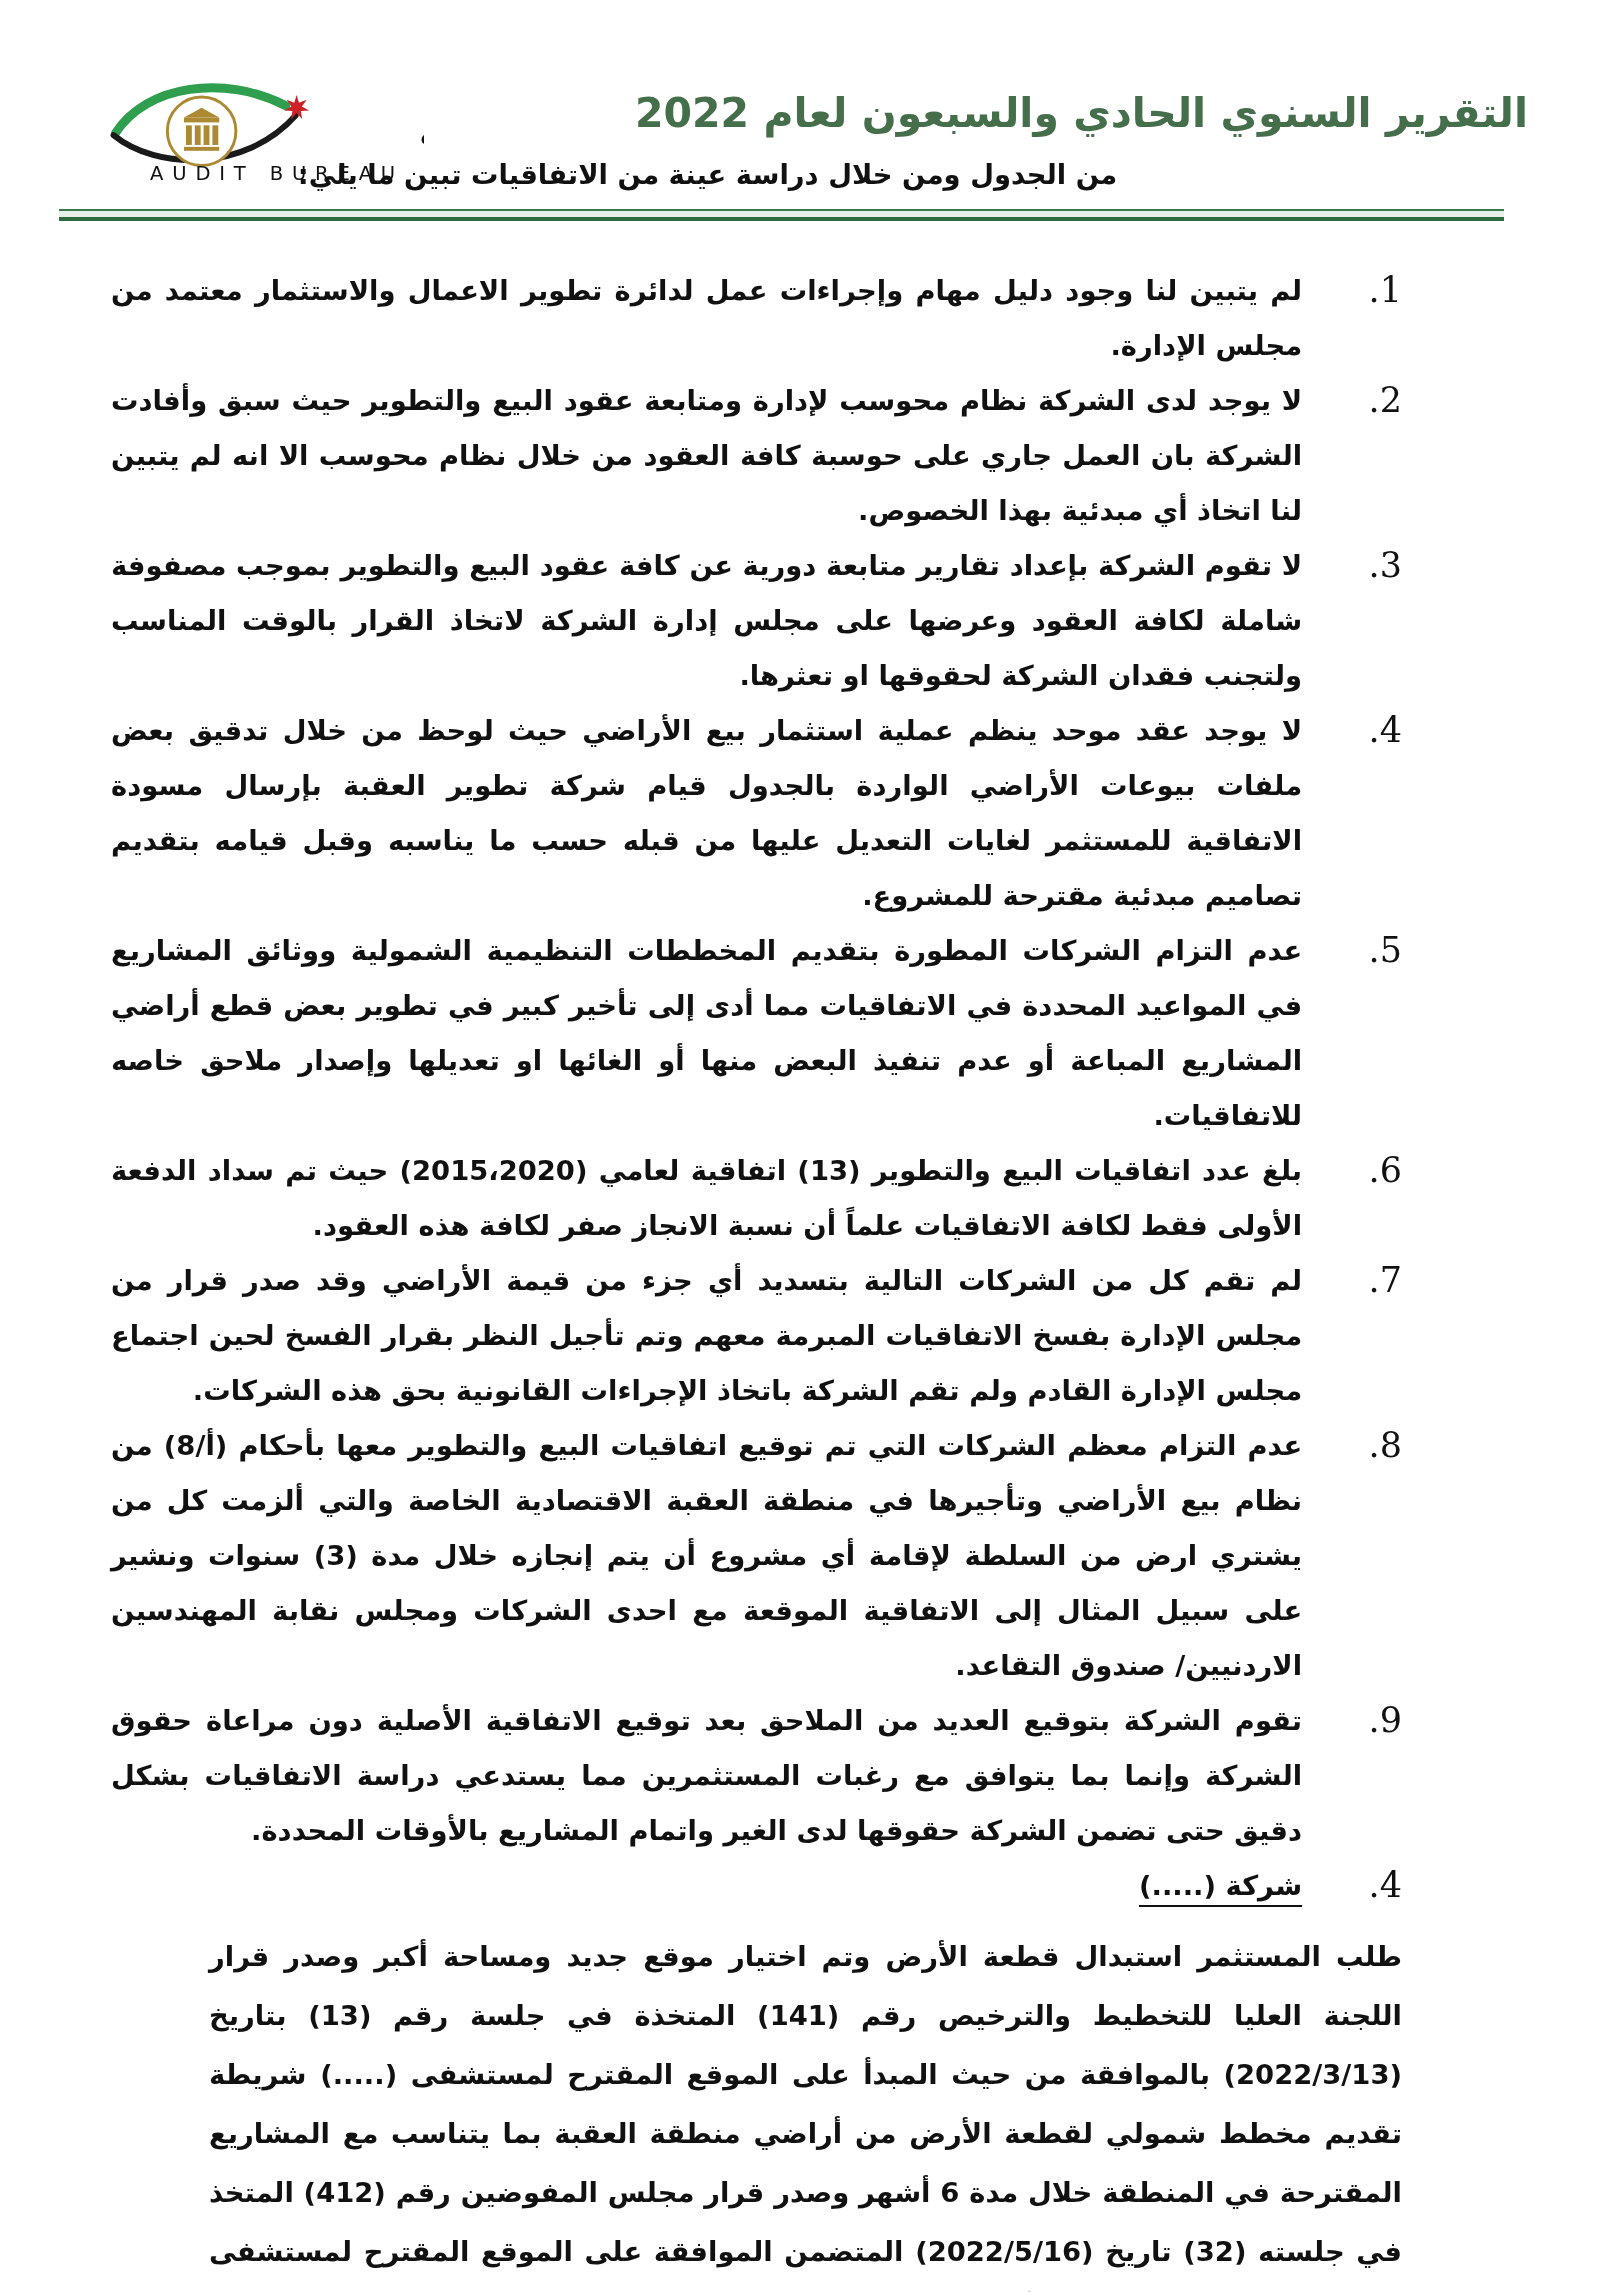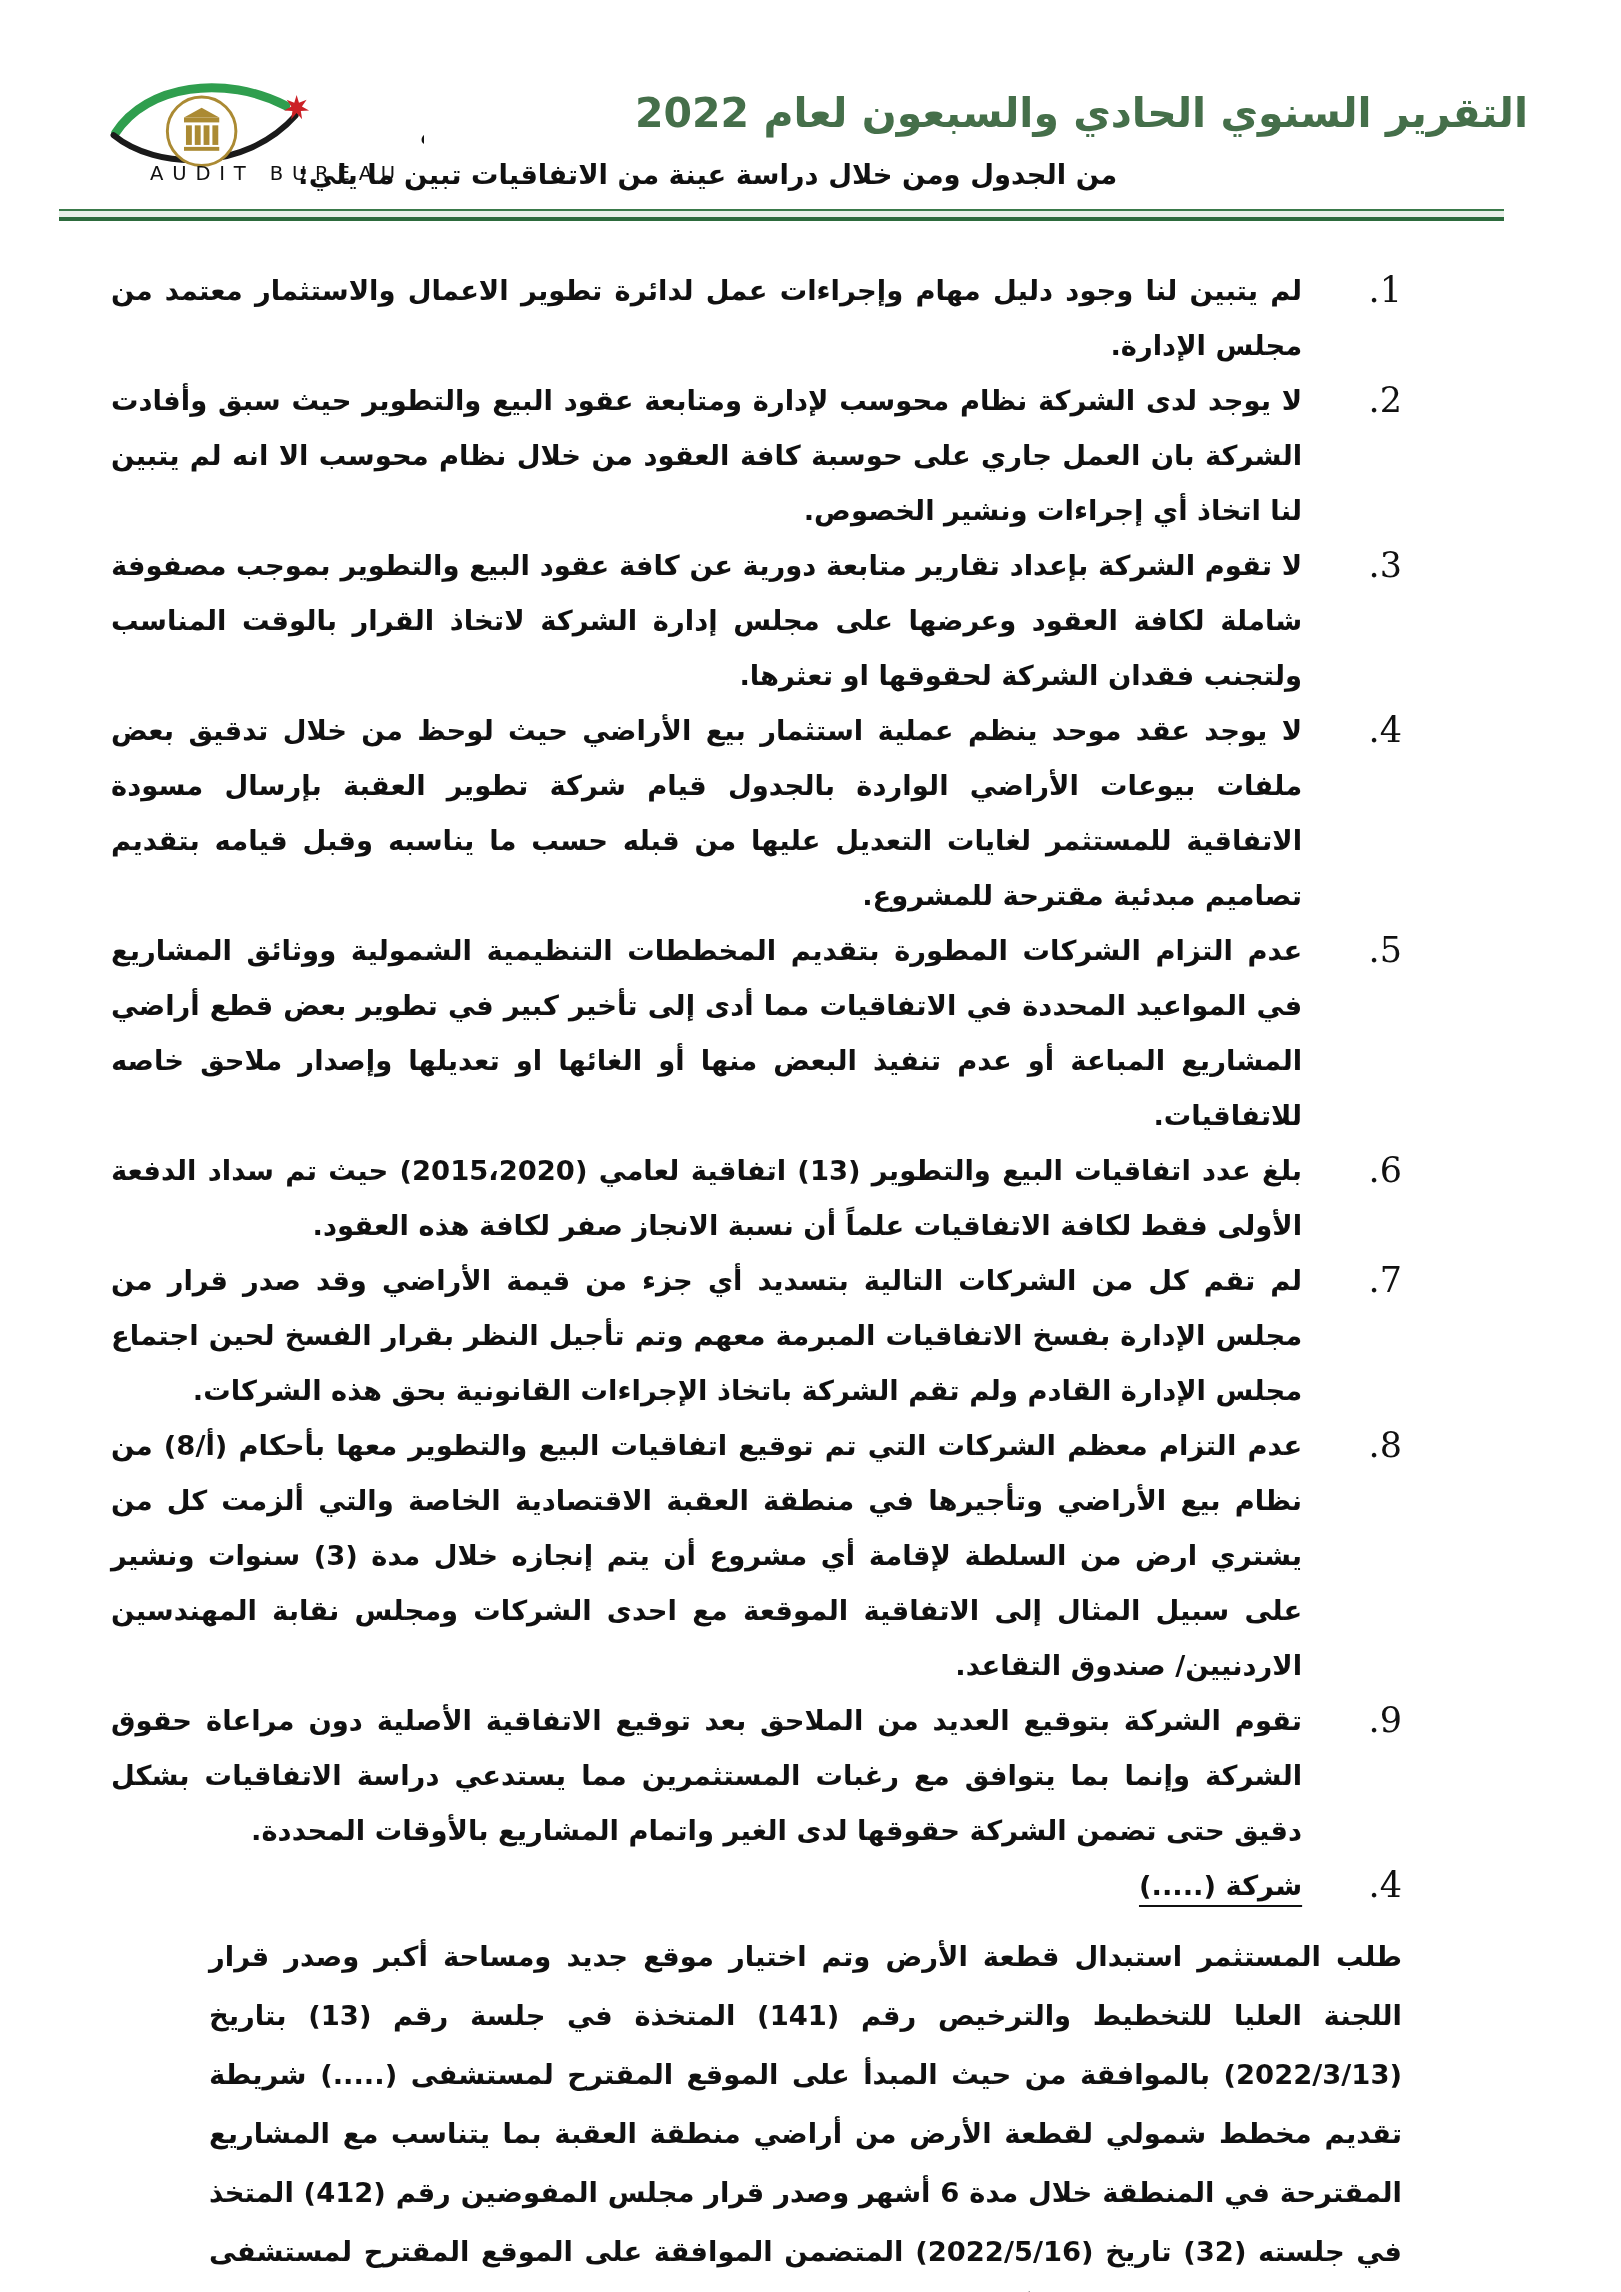--- a/index.html
+++ b/index.html
@@ -112,21 +112,21 @@
   <div class="doc-body">
 
     <p class="intro">من الجدول ومن خلال دراسة عينة من الاتفاقيات تبين ما يلي:</p>
 
     <div class="item">
       <div class="item-num">1.</div>
       <div class="item-text">لم يتبين لنا وجود دليل مهام وإجراءات عمل لدائرة تطوير الاعمال والاستثمار معتمد من مجلس الإدارة.</div>
     </div>
     <div class="item">
       <div class="item-num">2.</div>
-      <div class="item-text">لا يوجد لدى الشركة نظام محوسب لإدارة ومتابعة عقود البيع والتطوير حيث سبق وأفادت الشركة بان العمل جاري على حوسبة كافة العقود من خلال نظام محوسب الا انه لم يتبين لنا اتخاذ أي إجراءات ونشير الخصوص.</div>
+      <div class="item-text">لا يوجد لدى الشركة نظام محوسب لإدارة ومتابعة عقود البيع والتطوير حيث سبق وأفادت الشركة بان العمل جاري على حوسبة كافة العقود من خلال نظام محوسب الا انه لم يتبين لنا اتخاذ أي مبدئية بهذا الخصوص.</div>
     </div>
     <div class="item">
       <div class="item-num">3.</div>
       <div class="item-text">لا تقوم الشركة بإعداد تقارير متابعة دورية عن كافة عقود البيع والتطوير بموجب مصفوفة شاملة لكافة العقود وعرضها على مجلس إدارة الشركة لاتخاذ القرار بالوقت المناسب ولتجنب فقدان الشركة لحقوقها او تعثرها.</div>
     </div>
     <div class="item">
       <div class="item-num">4.</div>
       <div class="item-text">لا يوجد عقد موحد ينظم عملية استثمار بيع الأراضي حيث لوحظ من خلال تدقيق بعض ملفات بيوعات الأراضي الواردة بالجدول قيام شركة تطوير العقبة بإرسال مسودة الاتفاقية للمستثمر لغايات التعديل عليها من قبله حسب ما يناسبه وقبل قيامه بتقديم تصاميم مبدئية مقترحة للمشروع.</div>
     </div>
     <div class="item">

